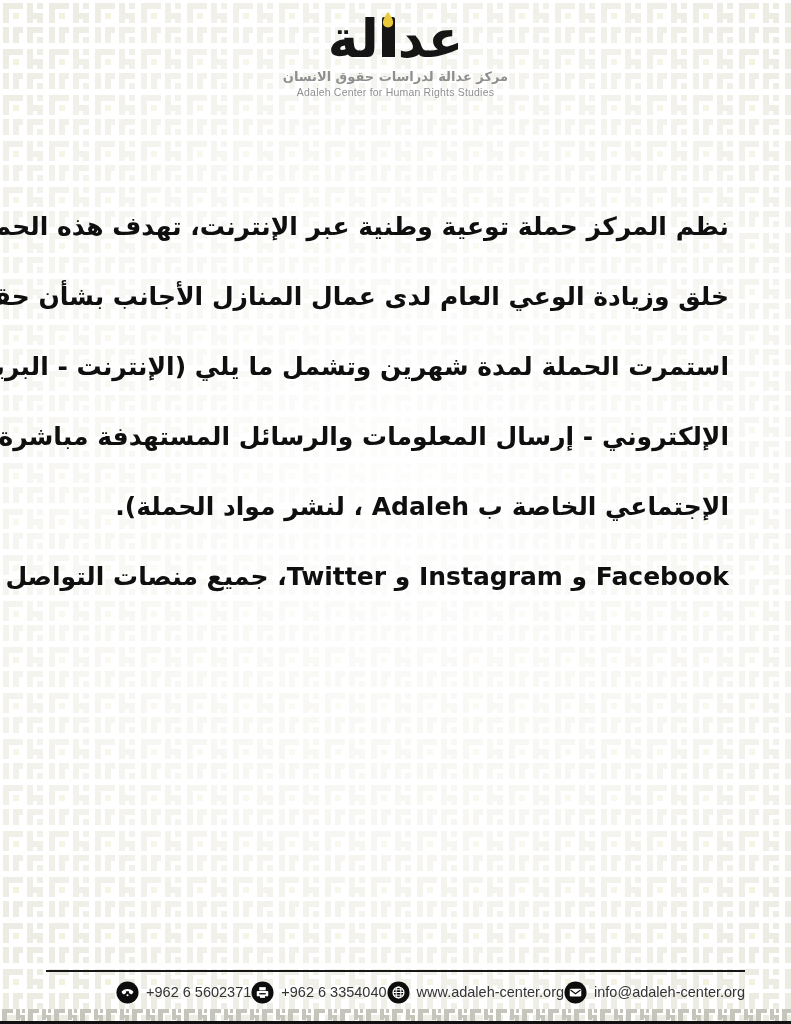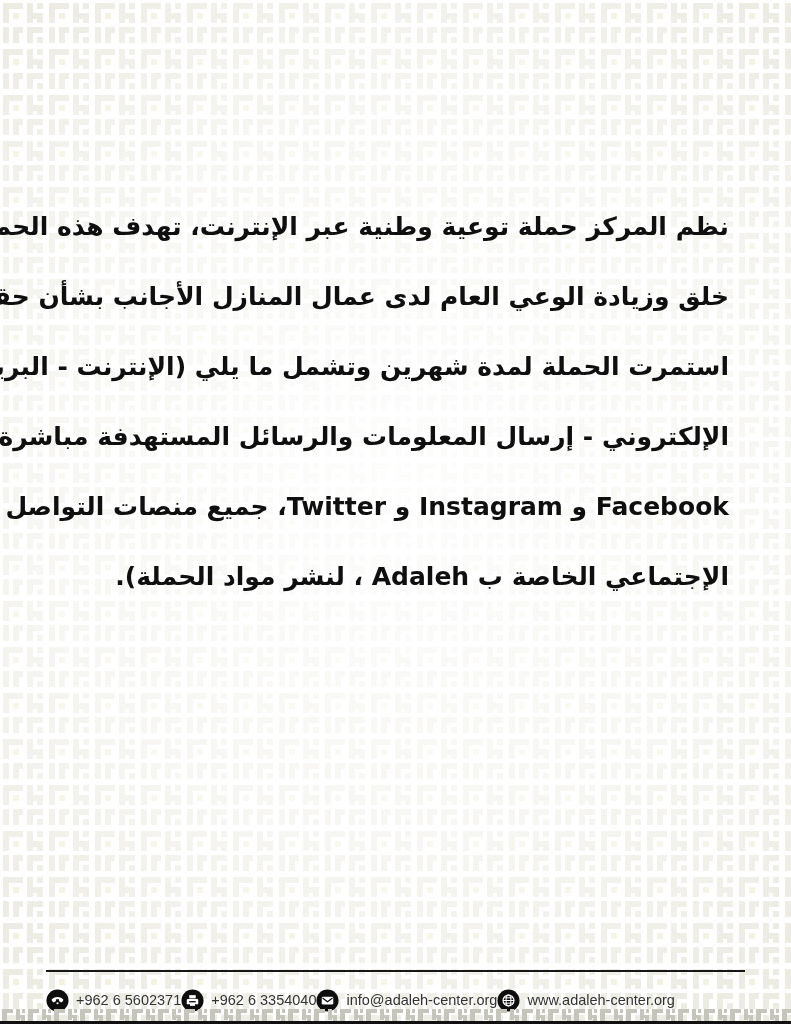--- a/index.html
+++ b/index.html
@@ -62,23 +62,22 @@
     white-space:nowrap;
   }
   .line.last{text-align:right;text-align-last:right;}
   
   .footer-rule{
     position:absolute;top:970px;left:46px;width:699px;height:2px;
     background:#161616;z-index:2;
   }
   .footer-bar{
     position:absolute;top:979px;left:46px;width:699px;height:26px;
-    display:flex;justify-content:flex-start;align-items:center;z-index:2;
+    display:flex;justify-content:flex-end;align-items:center;z-index:2;
     font-family:"Liberation Sans",sans-serif;
-    margin-top:8px;
   }
   .footer-item{display:flex;align-items:center;gap:7px;}
   .footer-item .txt{font-size:14.5px;color:#333333;}
   .cicon{width:23px;height:23px;flex:0 0 auto;}
   
   .bottom-strip{
     position:absolute;left:0;bottom:0;width:791px;height:17px;z-index:2;
     line-height:0;
   }
   .bottom-bar{
@@ -116,28 +115,37 @@
           <path d="M2 16h4v9H2z"></path>
           <path d="M8 16h6v4h-3v5H8z"></path>
           <path d="M16 16h9v4h-5v5h-4z"></path>
         </g>
       </pattern>
     </defs>
     <rect x="0" y="0" width="791" height="1024" fill="url(#kufic)"></rect>
   </svg>
   <div class="bg-fade"></div>
 
+  <header class="logo">
+    <div class="wordmark" dir="rtl">
+      <span>عد</span><span class="candle"><svg class="flame" width="13" height="16" viewBox="0 0 13 16">
+            <path d="M6.5 0C6.5 0 11.6 6.4 11.6 10.2 11.6 13.6 9.3 15.4 6.5 15.4 3.7 15.4 1.4 13.6 1.4 10.2 1.4 6.4 6.5 0 6.5 0Z" fill="#e9c93e"></path>
+          </svg></span><span>لة</span>
+    </div>
+    <div class="tagline-ar">مركز عدالة لدراسات حقوق الانسان</div>
+    <div class="tagline-en">Adaleh Center for Human Rights Studies</div>
+  </header>
 
   <main class="body-text" dir="rtl">
     <div class="line">نظم المركز حملة توعية وطنية عبر الإنترنت، تهدف هذه الحملة الى</div>
     <div class="line">خلق وزيادة الوعي العام لدى عمال المنازل الأجانب بشأن حقوق</div>
     <div class="line">استمرت الحملة لمدة شهرين وتشمل ما يلي (الإنترنت - البريد</div>
     <div class="line">الإلكتروني - إرسال المعلومات والرسائل المستهدفة مباشرة الى</div>
+    <div class="line last">الإجتماعي الخاصة ب Adaleh ، لنشر مواد الحملة).</div>
     <div class="line">Facebook و Instagram و Twitter، جميع منصات التواصل</div>
-    <div class="line last">الإجتماعي الخاصة ب Adaleh ، لنشر مواد الحملة).</div>
   </main>
 
   <div class="footer-rule"></div>
   <footer class="footer-bar">
 
     <div class="footer-item">
       <svg class="cicon" viewBox="0 0 24 24">
         <circle cx="12" cy="12" r="11.5" fill="#0d0d0d"></circle>
         <path d="M6.2 10.6c3.3-3 8.3-3 11.6 0 .4.4.5 1 .1 1.5l-1.1 1.4c-.3.4-.9.5-1.3.2l-1.6-1c-.3-.2-.5-.6-.4-1l.1-.9c-1-.3-2.2-.3-3.2 0l.1.9c.1.4-.1.8-.4 1l-1.6 1c-.4.3-1 .2-1.3-.2l-1.1-1.4c-.4-.5-.3-1.1.1-1.5z" fill="#ffffff"></path>
         <circle cx="12" cy="14.8" r="1.1" fill="#ffffff"></circle>
@@ -152,36 +160,36 @@
         <rect x="6" y="10.4" width="12" height="5.6" rx="1" fill="#ffffff"></rect>
         <rect x="8.6" y="12.6" width="6.8" height="1.4" fill="#0d0d0d"></rect>
         <rect x="9.4" y="15.2" width="5.2" height="2.4" fill="#ffffff"></rect>
       </svg>
       <span class="txt">+962 6 3354040</span>
     </div>
 
     <div class="footer-item">
       <svg class="cicon" viewBox="0 0 24 24">
         <circle cx="12" cy="12" r="11.5" fill="#0d0d0d"></circle>
-        <rect x="6" y="8.2" width="12" height="8" rx="1.4" fill="#ffffff"></rect>
-        <polyline points="6.8,9.4 12,13.2 17.2,9.4" fill="none" stroke="#0d0d0d" stroke-width="1.3"></polyline>
-      </svg>
-      <span class="txt">info@adaleh-center.org</span>
-    </div>
-
-    <div class="footer-item">
-      <svg class="cicon" viewBox="0 0 24 24">
-        <circle cx="12" cy="12" r="11.5" fill="#0d0d0d"></circle>
         <circle cx="12" cy="12" r="5.7" fill="none" stroke="#ffffff" stroke-width="1.3"></circle>
         <ellipse cx="12" cy="12" rx="2.5" ry="5.7" fill="none" stroke="#ffffff" stroke-width="1.1"></ellipse>
         <line x1="6.3" y1="12" x2="17.7" y2="12" stroke="#ffffff" stroke-width="1.1"></line>
         <line x1="7.2" y1="9.2" x2="16.8" y2="9.2" stroke="#ffffff" stroke-width="1"></line>
         <line x1="7.2" y1="14.8" x2="16.8" y2="14.8" stroke="#ffffff" stroke-width="1"></line>
       </svg>
       <span class="txt">www.adaleh-center.org</span>
+    </div>
+
+    <div class="footer-item">
+      <svg class="cicon" viewBox="0 0 24 24">
+        <circle cx="12" cy="12" r="11.5" fill="#0d0d0d"></circle>
+        <rect x="6" y="8.2" width="12" height="8" rx="1.4" fill="#ffffff"></rect>
+        <polyline points="6.8,9.4 12,13.2 17.2,9.4" fill="none" stroke="#0d0d0d" stroke-width="1.3"></polyline>
+      </svg>
+      <span class="txt">info@adaleh-center.org</span>
     </div>
 
   </footer>
 
   <div class="bottom-strip">
     <svg width="791" height="14" aria-hidden="true">
       <rect x="0" y="0" width="791" height="14" fill="url(#kuficDark)"></rect>
     </svg>
     <div class="bottom-bar"></div>
   </div>

